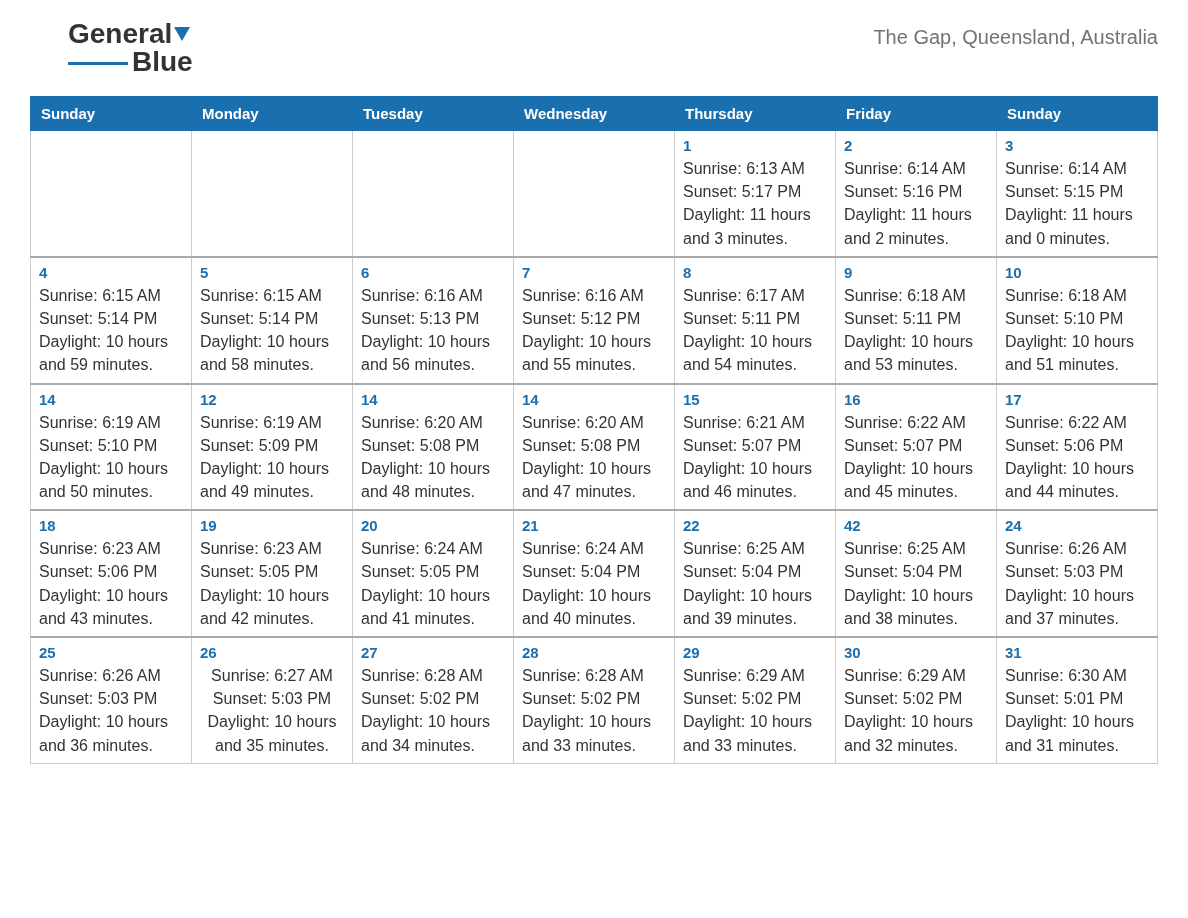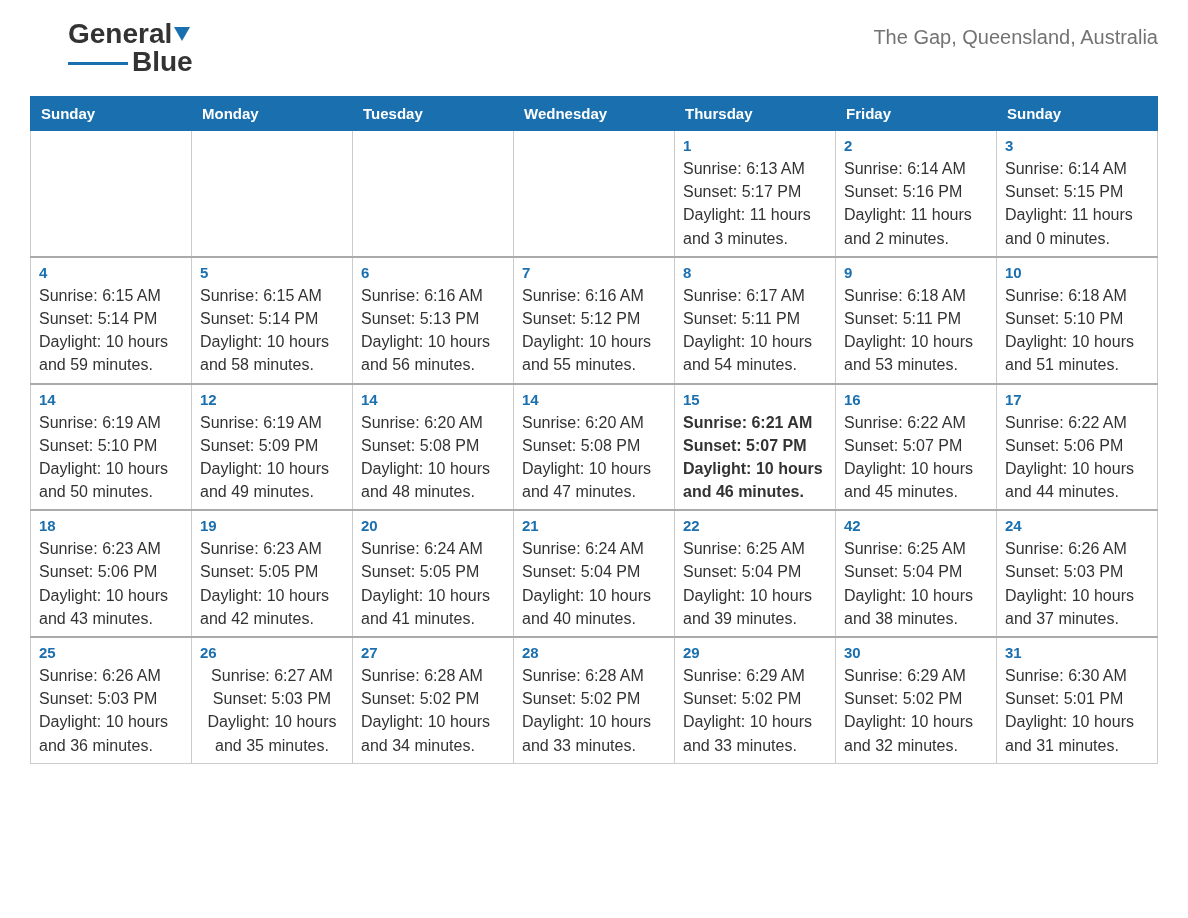--- a/index.html
+++ b/index.html
@@ -233,21 +233,21 @@
         </td>
         <td>
           <span class="day-num">14</span>
           <div class="day-info" style="white-space: pre-line;">Sunrise: 6:20 AM
 Sunset: 5:08 PM
 Daylight: 10 hours
 and 47 minutes.</div>
         </td>
         <td>
           <span class="day-num">15</span>
-          <div class="day-info" style="white-space: pre-line; font-weight: bold;">Sunrise: 6:21 AM
+          <div class="day-info" style="white-space: pre-line;">Sunrise: 6:21 AM
 Sunset: 5:07 PM
 Daylight: 10 hours
 and 46 minutes.</div>
         </td>
         <td>
           <span class="day-num">16</span>
           <div class="day-info" style="white-space: pre-line;">Sunrise: 6:22 AM
 Sunset: 5:07 PM
 Daylight: 10 hours
 and 45 minutes.</div>

